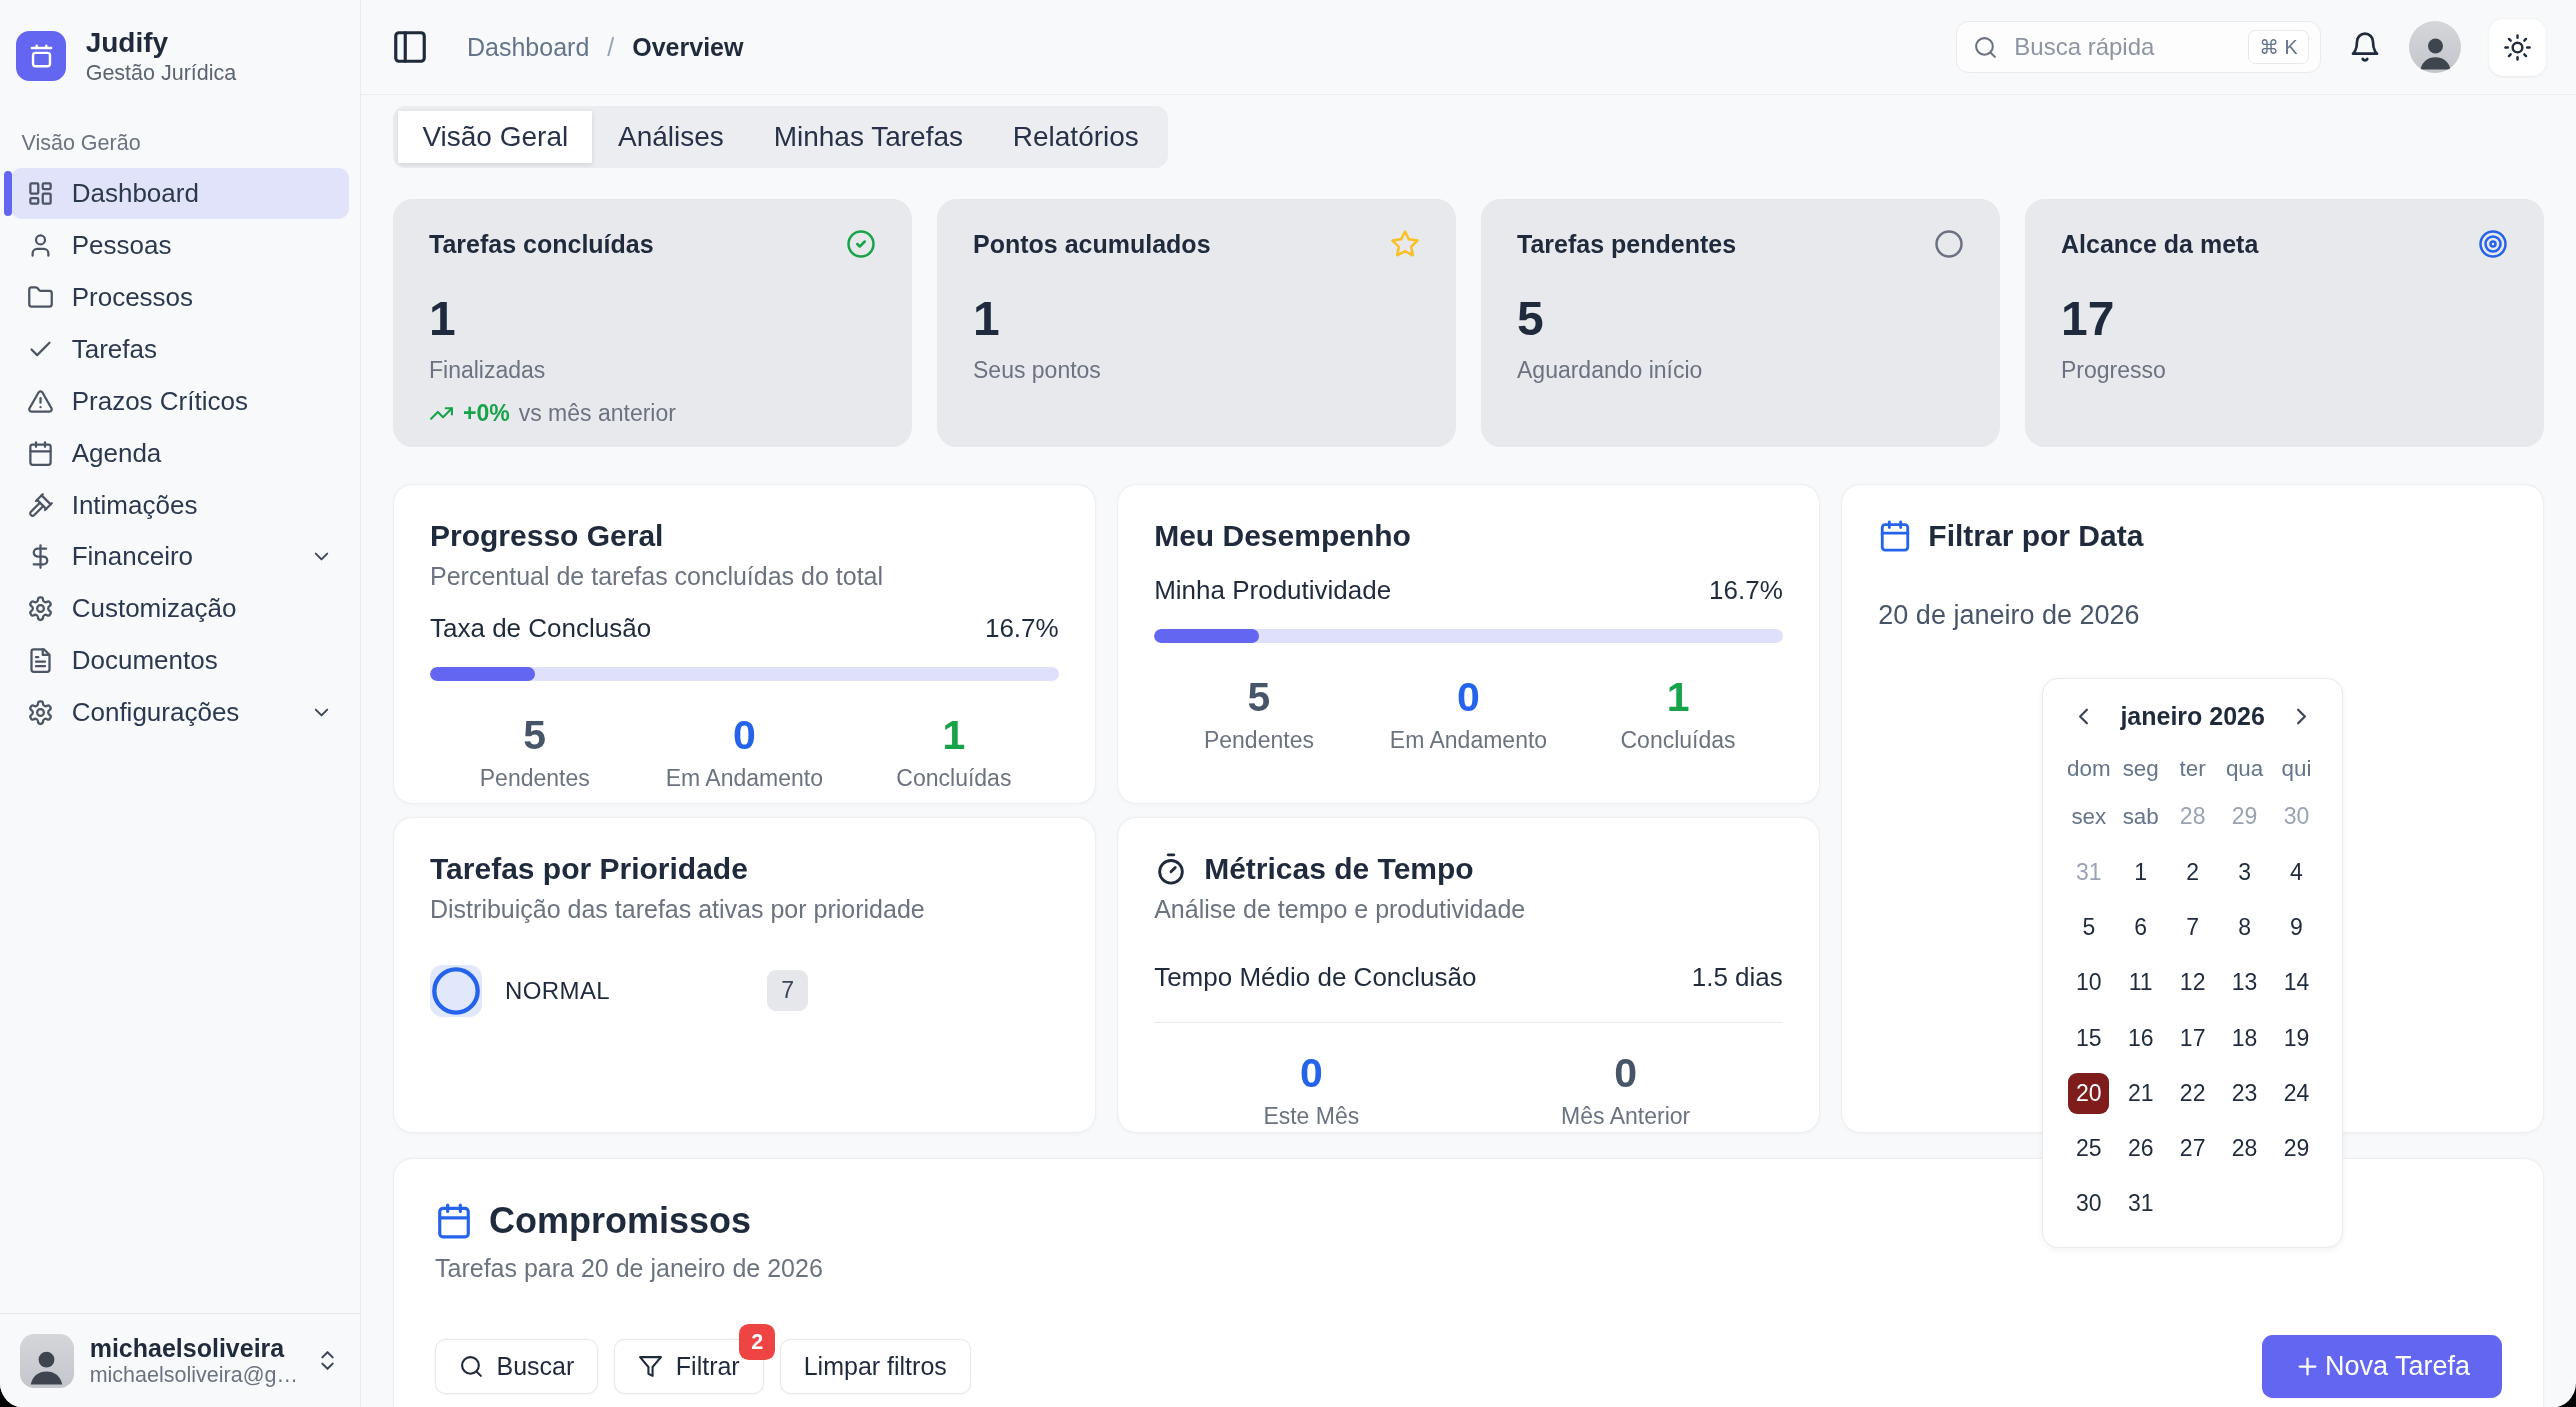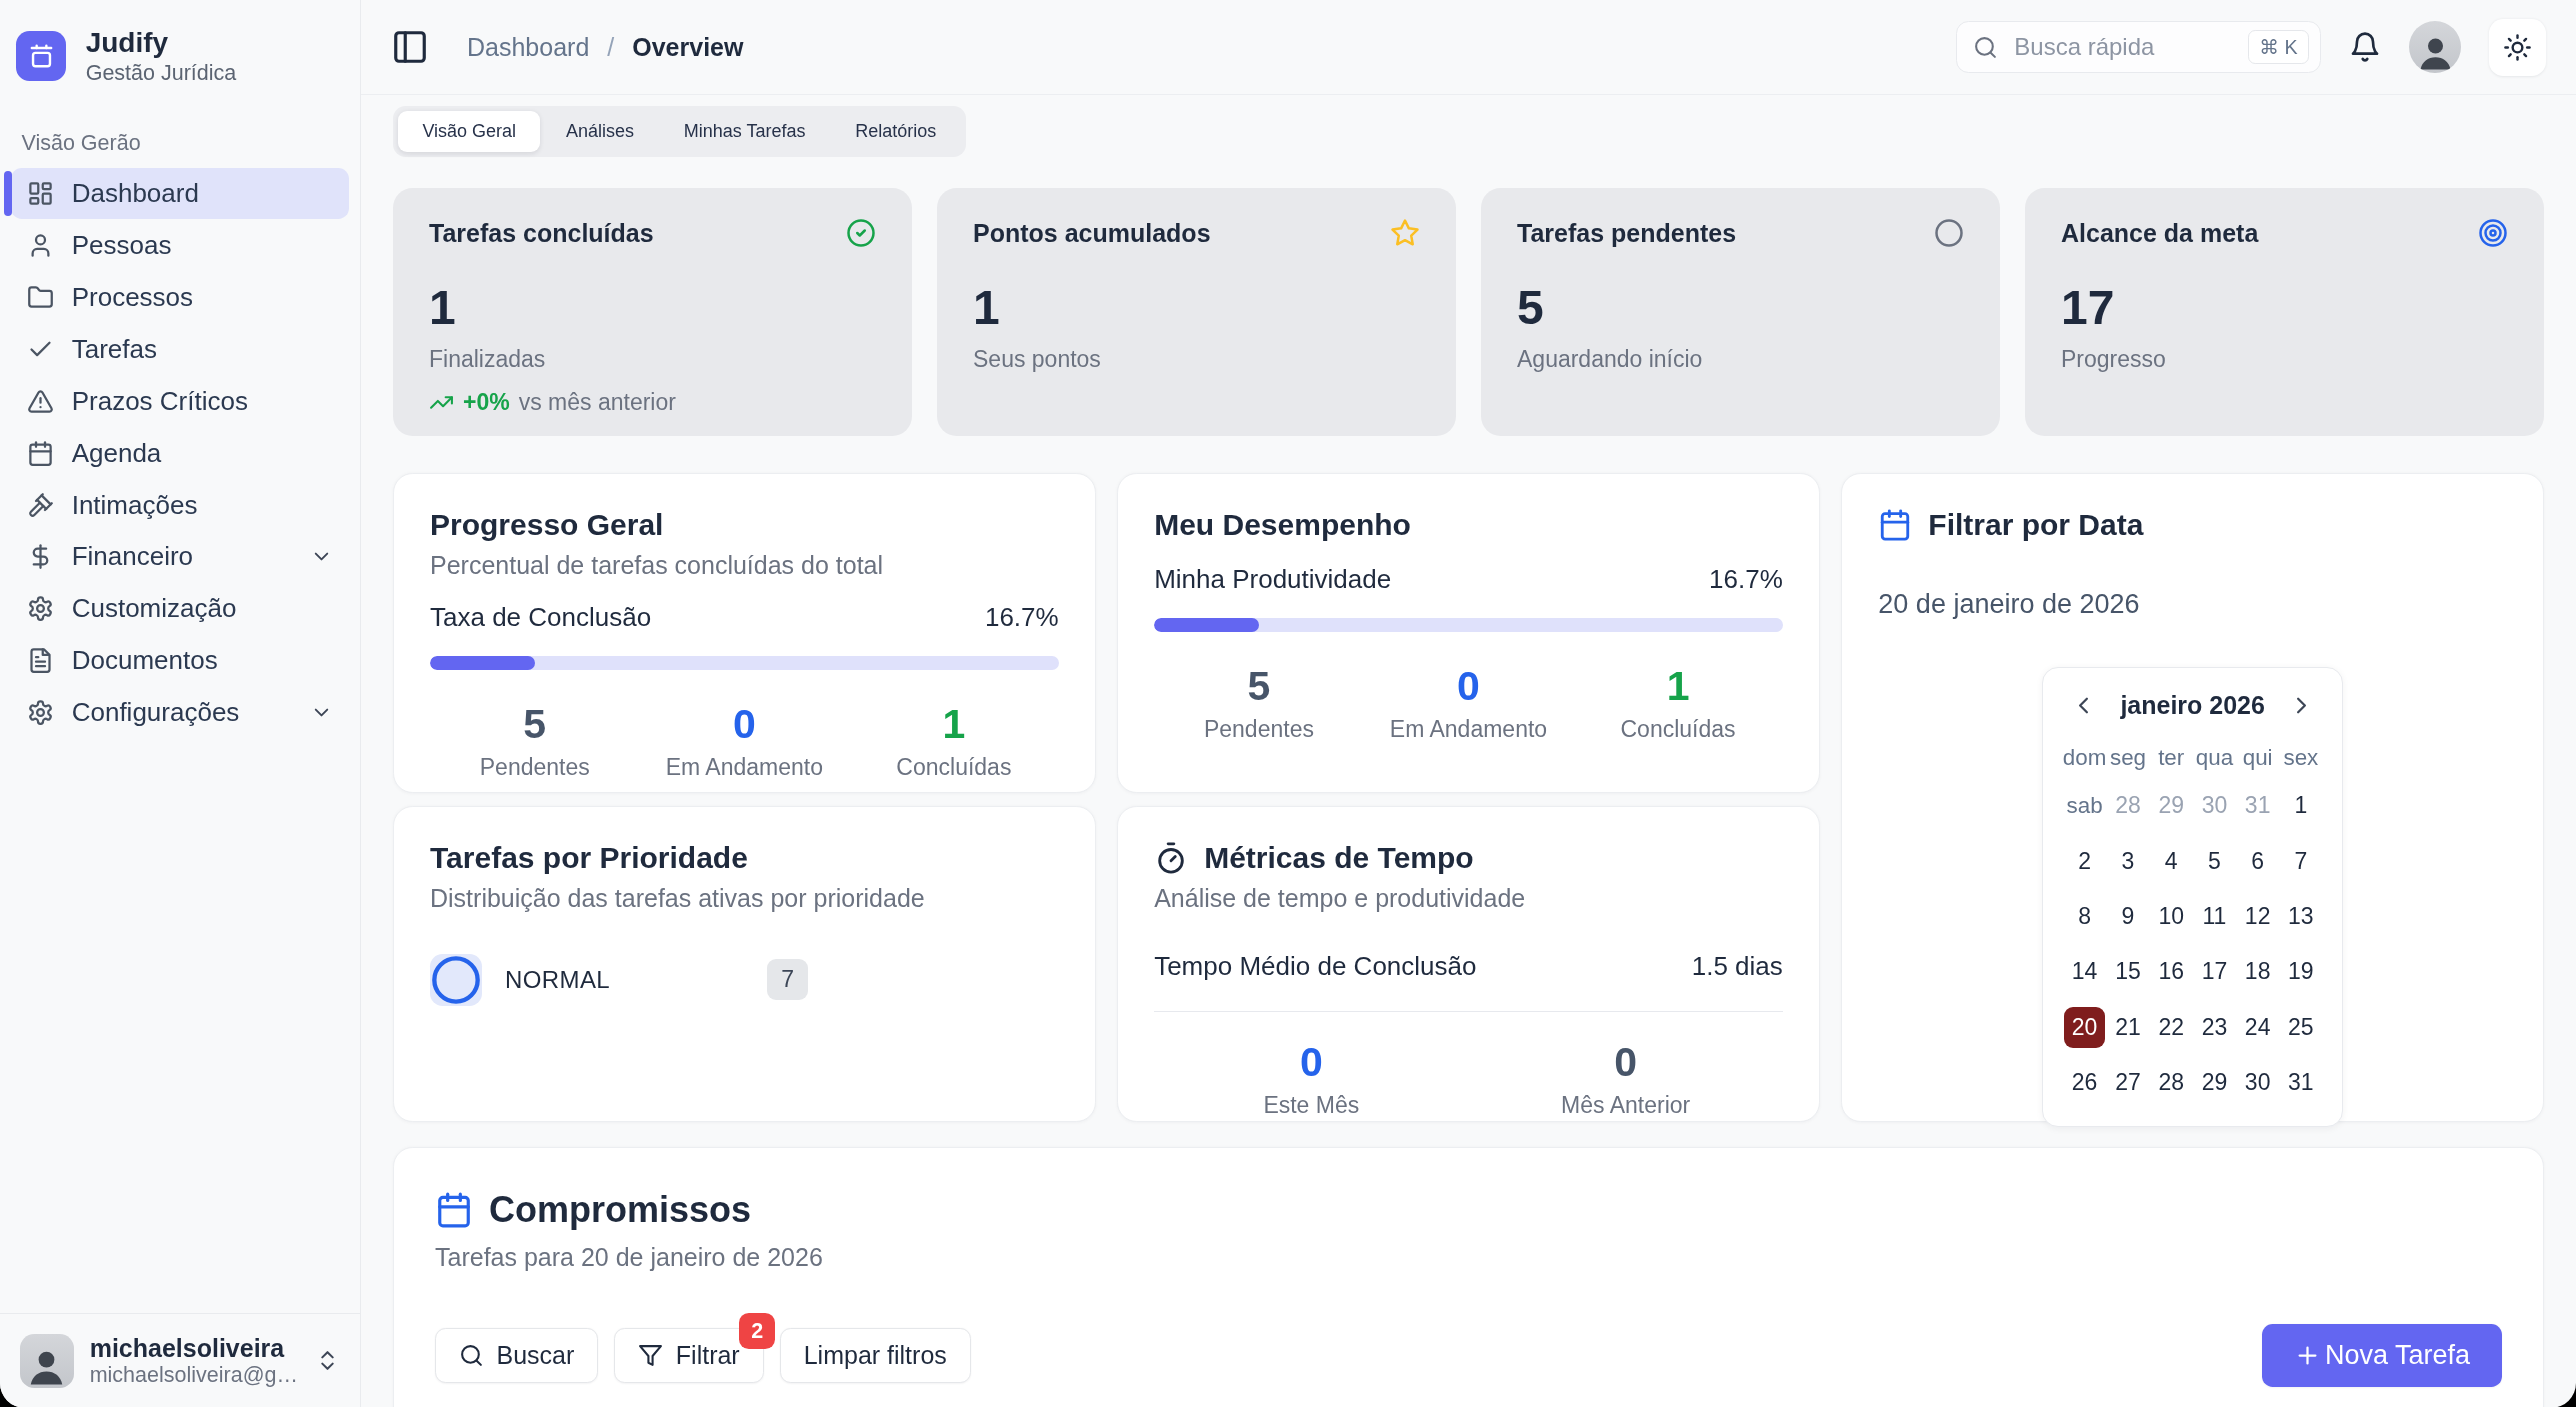--- a/index.html
+++ b/index.html
@@ -53,21 +53,21 @@
   .avatar-c{width:52px;height:52px;border-radius:50%;background:linear-gradient(#d4d6da,#c3c6cb);color:#3f454e;
     display:flex;align-items:flex-end;justify-content:center;overflow:hidden;cursor:pointer;flex:none}
   .avatar-c svg{width:41px;height:41px}
   .theme{width:57px;height:57px;background:#fff;border-radius:14.3px;display:flex;align-items:center;justify-content:center;
     color:#1f2a3d;box-shadow:0 0.9px 2.7px rgba(16,24,40,.08);cursor:pointer}
   .theme svg{width:29px;height:29px}
 
   
   .content{flex:1;padding:0 32px;overflow:hidden}
   .tabs{display:inline-flex;background:#ecedf0;border-radius:12.5px;padding:5.4px;margin-top:10.7px;gap:1.8px}
-  .tab{padding:9.8px 24px;font-size:18px;color:#27324a;font-weight:500;border-radius:9px;cursor:pointer;white-space:nowrap}
+  .tab{padding:9.8px 24px;font-size:28px;color:#27324a;font-weight:500;border-radius:1px;cursor:pointer;white-space:nowrap}
   .tab.active{background:#fff;box-shadow:0 1.8px 5.4px rgba(16,24,40,.10)}
 
   .stats{display:grid;grid-template-columns:repeat(4,1fr);gap:25px;margin-top:31px}
   .stat-card{height:248px;background:#e8e9ec;border-radius:19.7px;padding:30px 36px}
   .stat-top{display:flex;justify-content:space-between;align-items:center}
   .stat-title{font-size:25px;font-weight:600;color:#1f2a3d}
   .stat-ico{width:30px;height:30px;display:flex}
   .stat-ico svg{width:100%;height:100%}
   .stat-value{font-size:48px;font-weight:700;color:#1f2a3d;margin-top:36px;line-height:1}
   .stat-label{font-size:23px;color:#6b7280;margin-top:14.3px}
@@ -96,21 +96,21 @@
   .head-ico svg{width:100%;height:100%}
   .blue-ico{color:#2563eb}
   .dark-ico{color:#1f2a3d}
 
   .sel-date{margin-top:47px;font-size:27px;color:#475569}
   .calendar{width:301px;margin:47px auto 0;background:#fff;border:1.8px solid #e8eaee;border-radius:16px;padding:23px 19.7px;box-shadow:0 1.8px 7.2px rgba(16,24,40,.05)}
   .cal-head{display:flex;align-items:center;justify-content:space-between;padding:0 7.2px;color:#1f2a3d}
   .cal-title{font-size:25px;font-weight:600}
   .cal-nav{width:27px;height:27px;color:#3d4656;display:flex;cursor:pointer}
   .cal-nav svg{width:100%;height:100%}
-  .cal-grid{display:grid;grid-template-columns:repeat(6,1fr);margin-top:25px;row-gap:14.3px;text-align:center;align-items:center}
+  .cal-grid{display:grid;grid-template-columns:repeat(5,1fr);margin-top:25px;row-gap:14.3px;text-align:center;align-items:center}
   .wd{font-size:22.4px;color:#64748b}
   .day{font-size:23px;color:#1f2a3d;width:41px;height:41px;line-height:41px;margin:0 auto;border-radius:9px;cursor:pointer}
   .day.muted{color:#9aa3b2}
   .day.selected{background:#7f1d1d;color:#fff}
 
   .prio-row{display:flex;align-items:center;gap:23px;margin-top:41px}
   .prio-ico{width:52px;height:52px;border-radius:12.5px;background:#e2e8fb;display:flex;align-items:center;justify-content:center;color:#2563eb;flex:none}
   .prio-ico svg{width:27px;height:27px}
   .prio-label{font-size:24px;color:#1f2a3d;letter-spacing:0.4px}
   .prio-badge{margin-left:134px;min-width:41px;height:41px;padding:0 10.7px;background:#e5e7ea;border-radius:9px;

